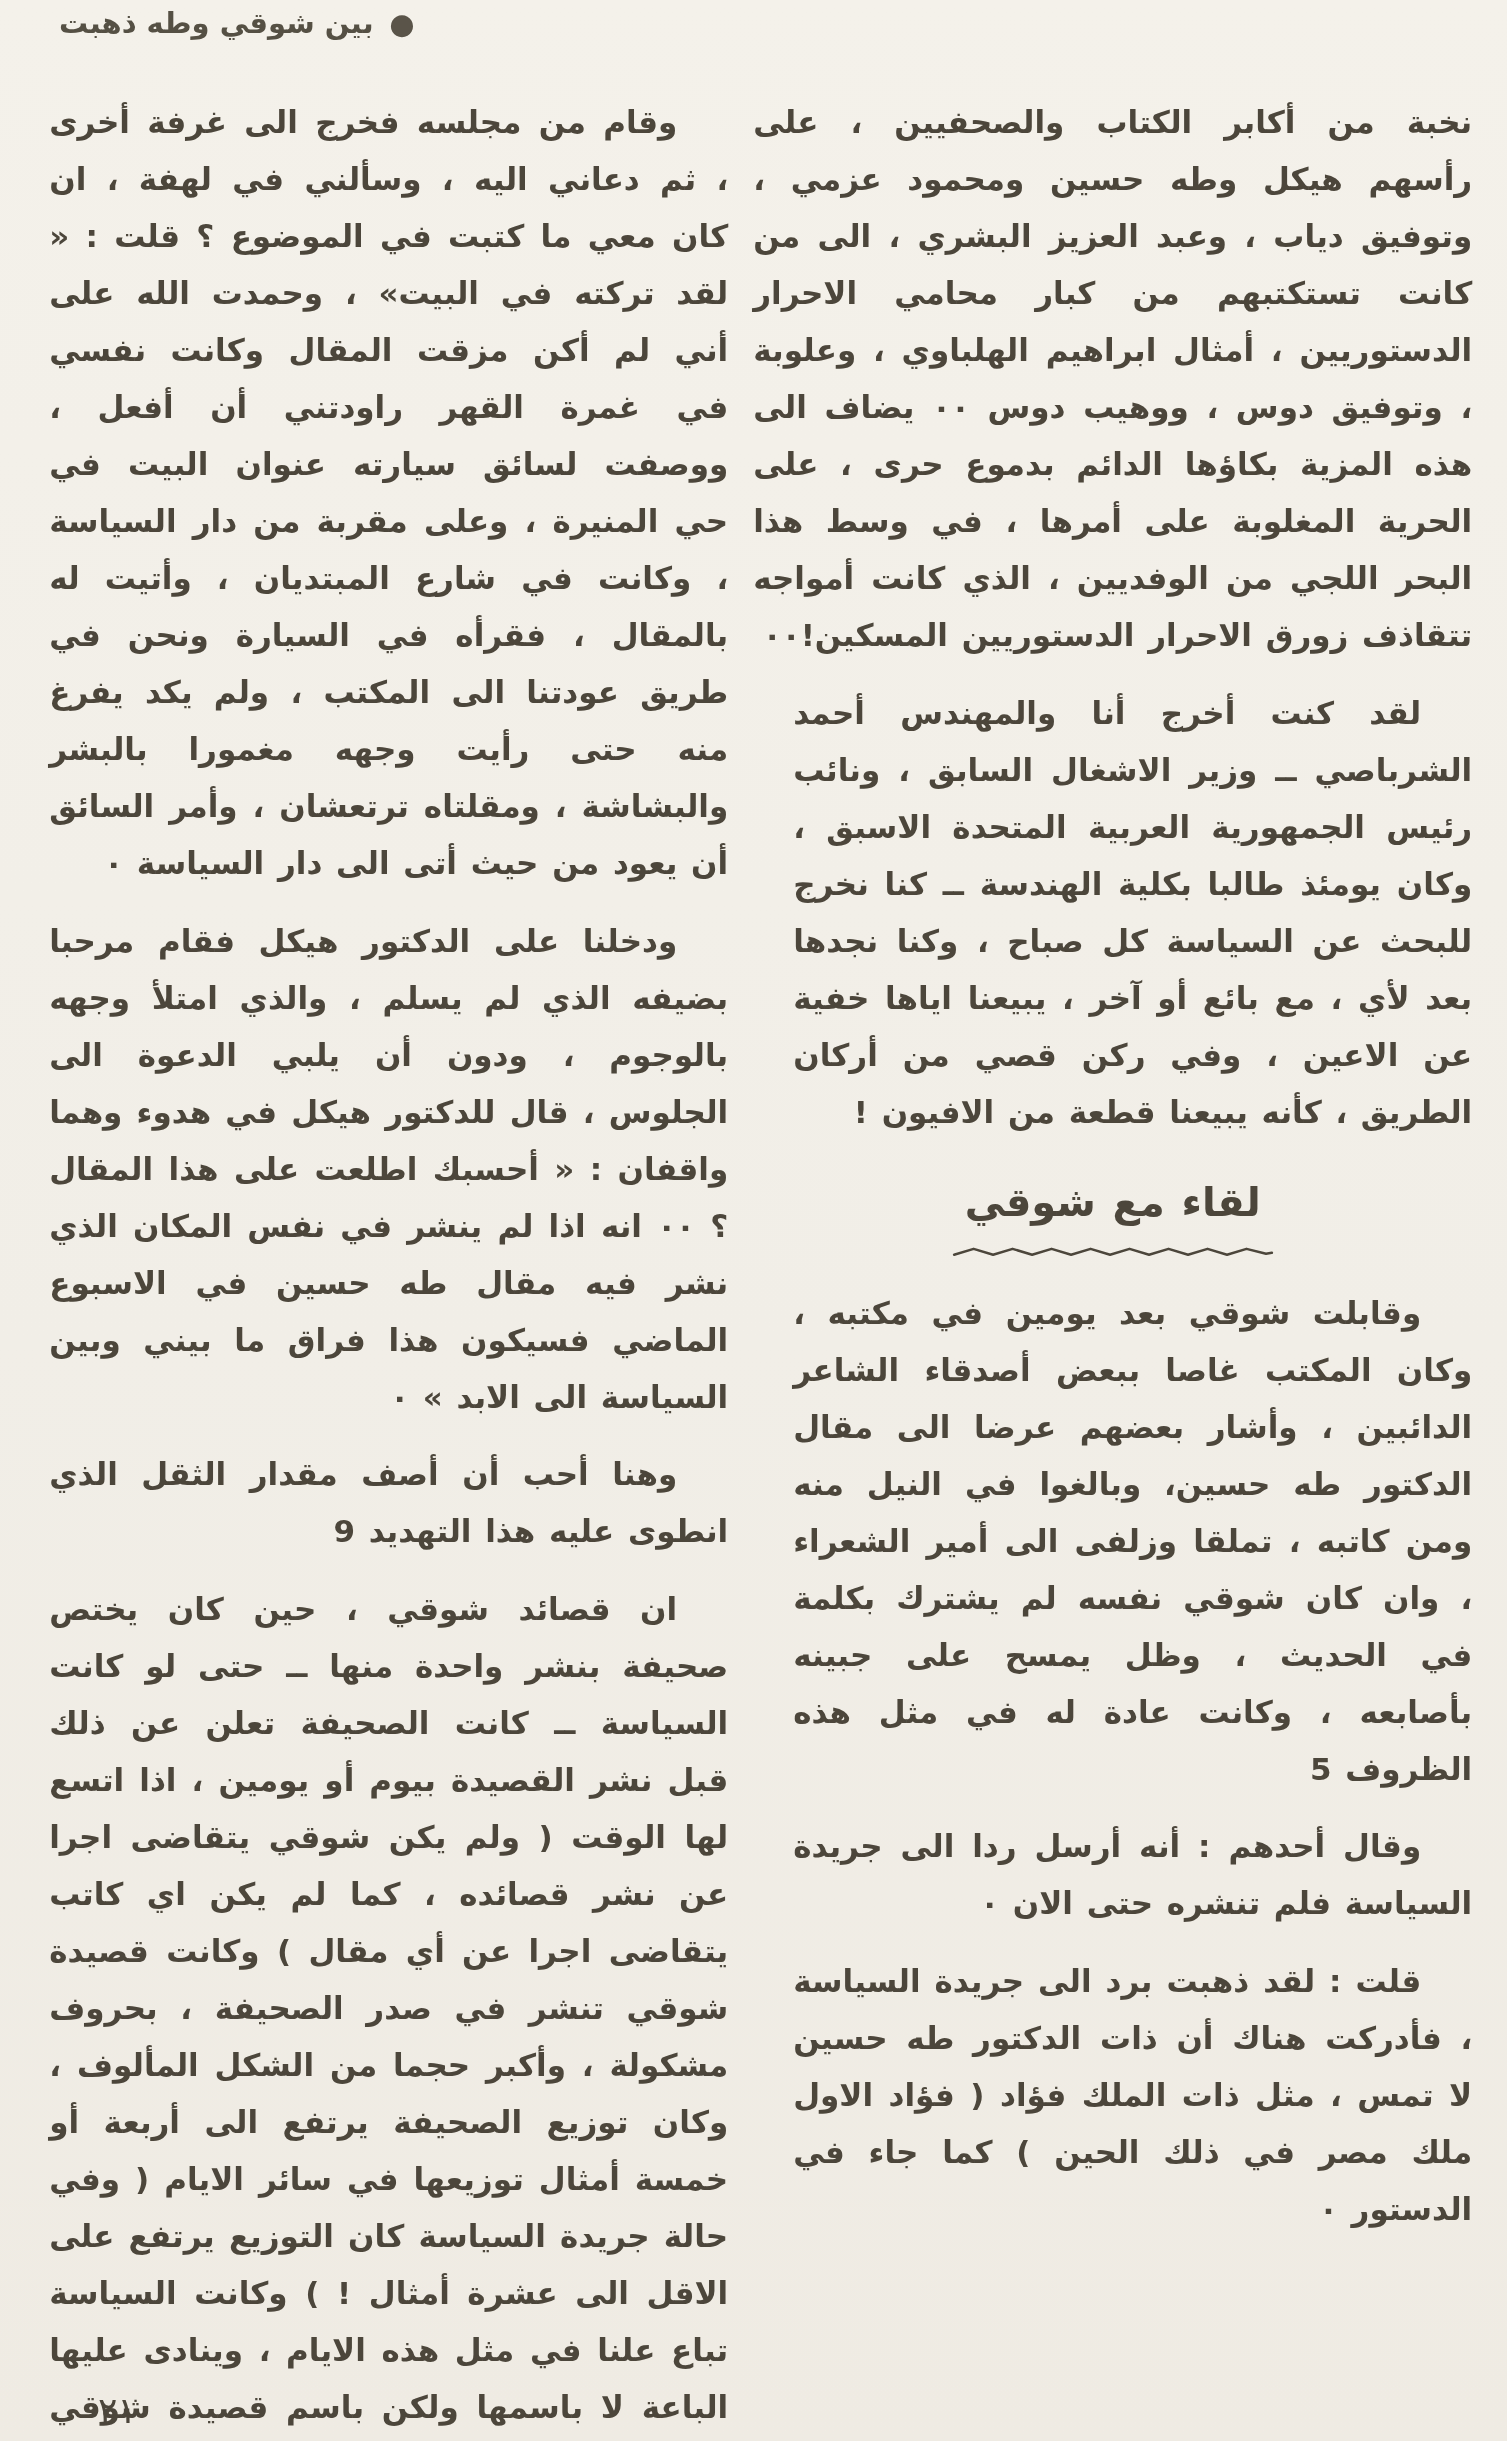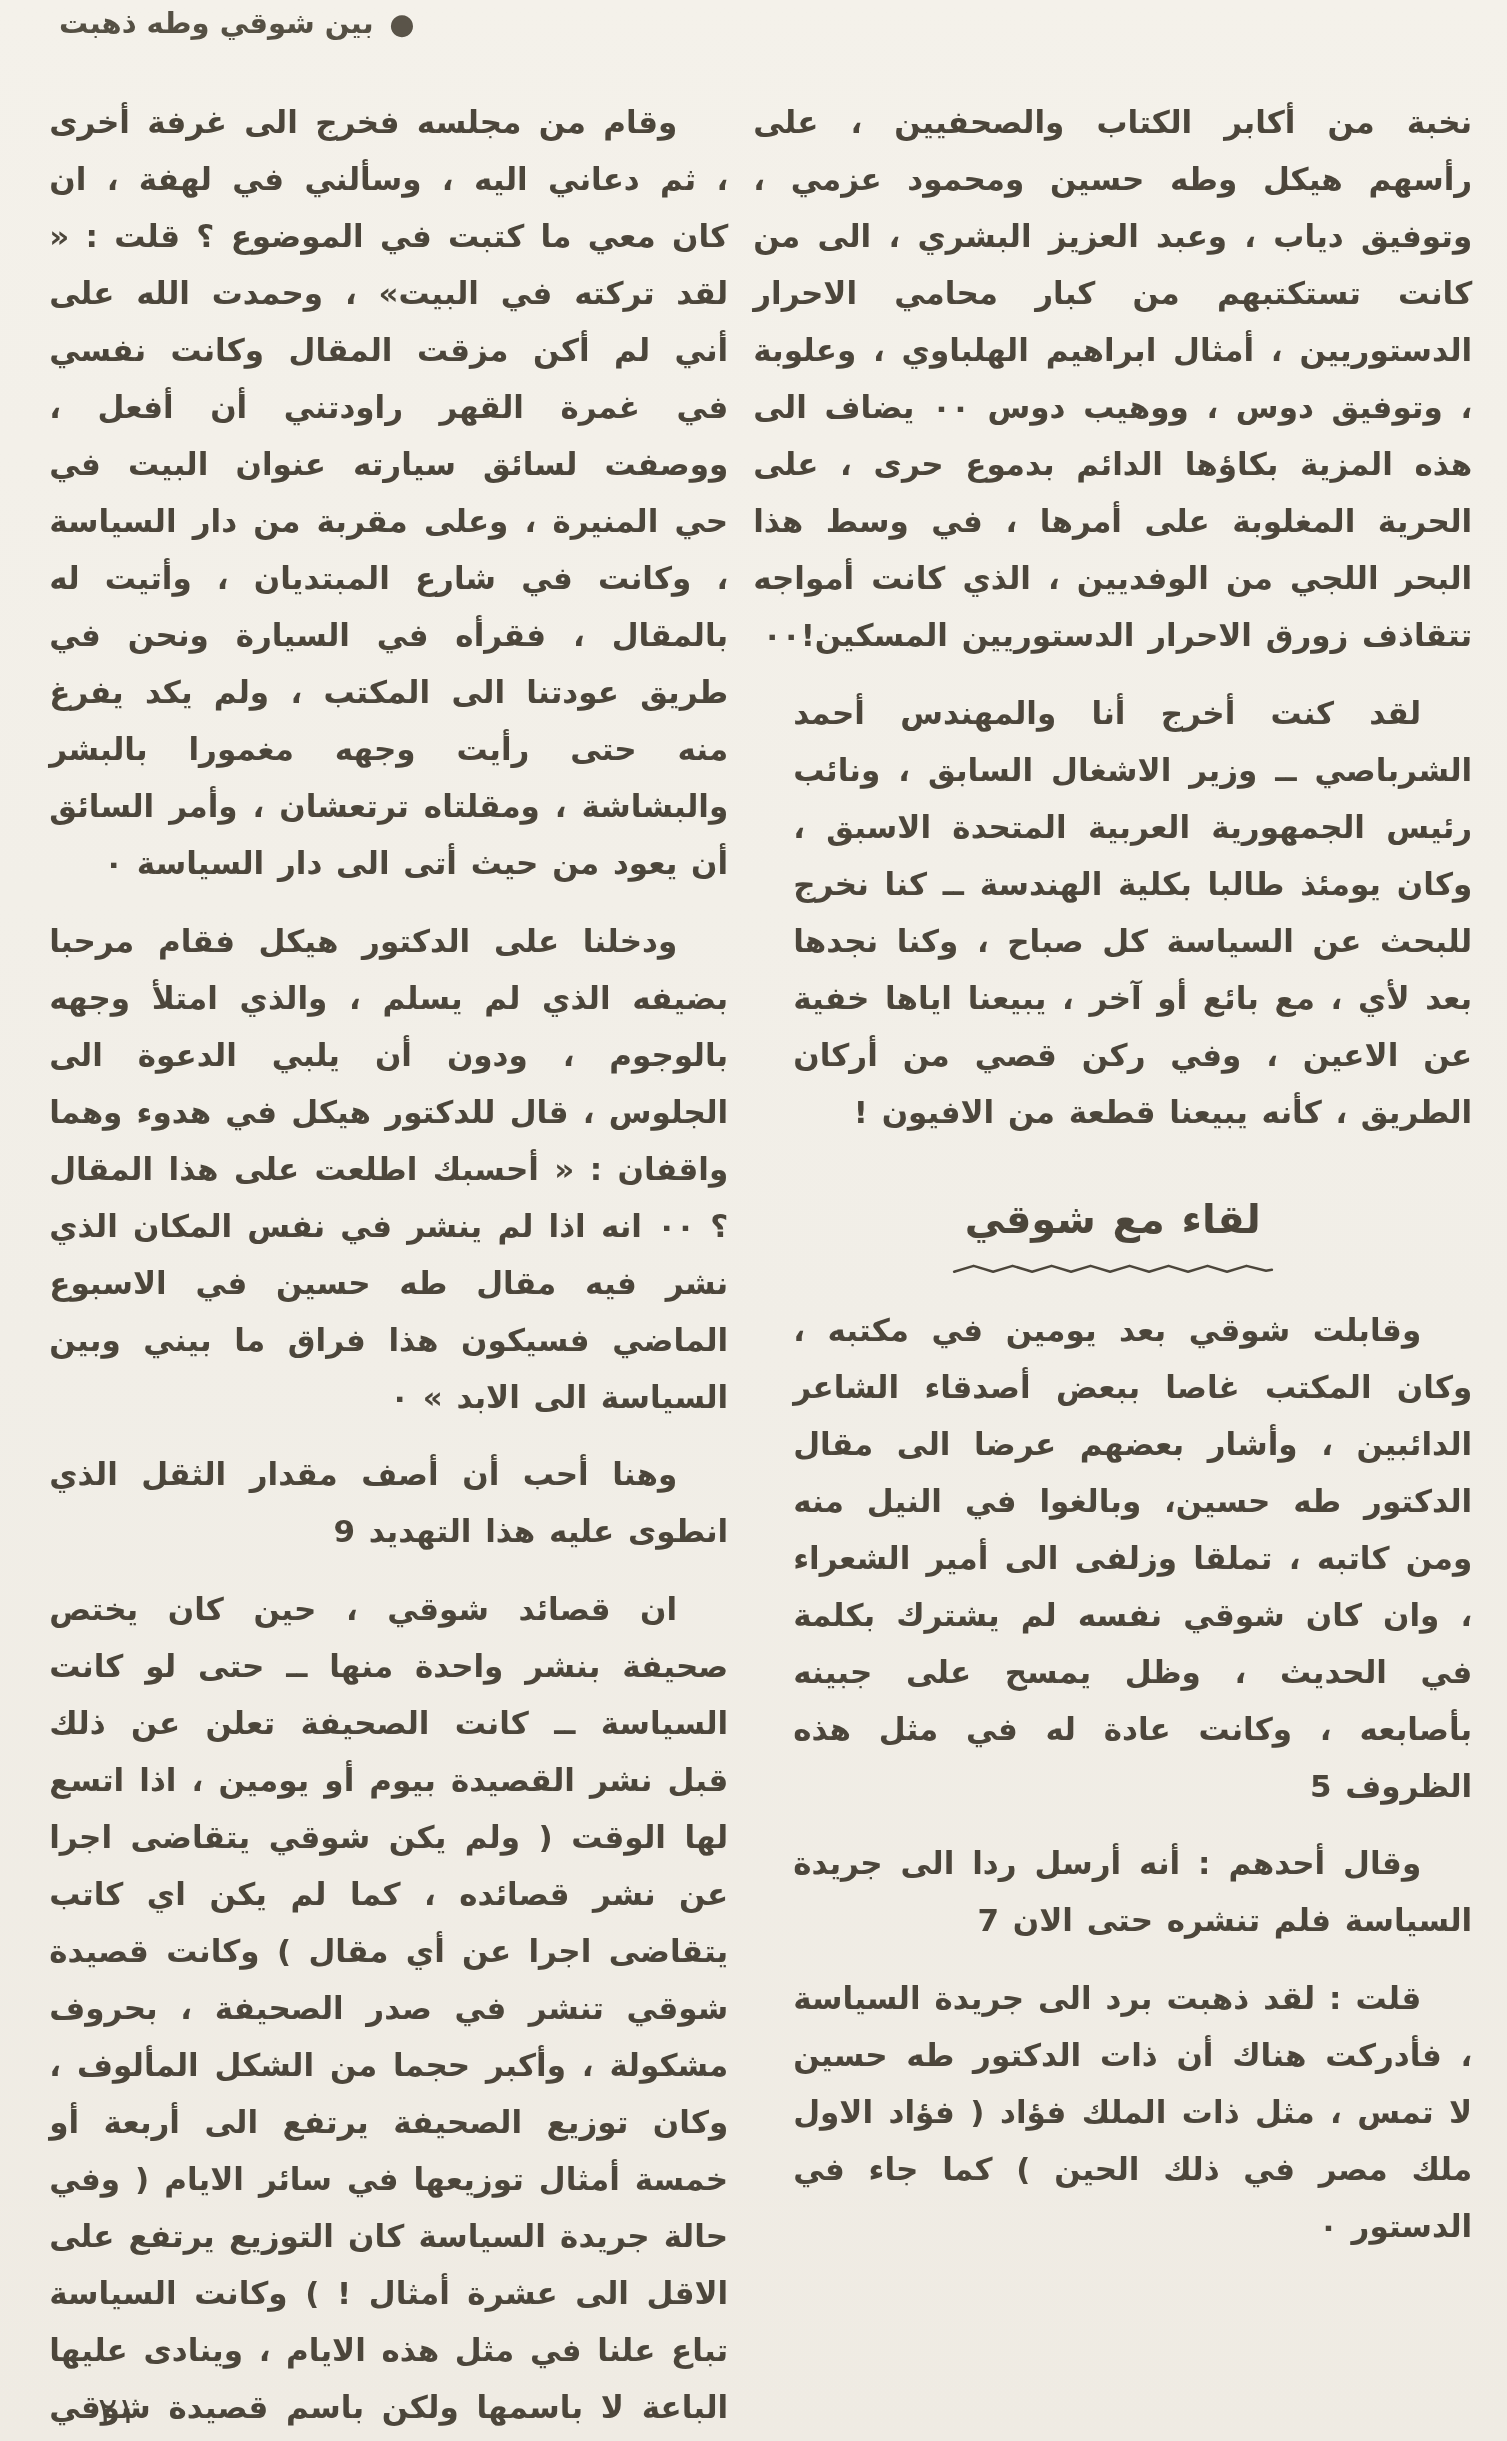--- a/index.html
+++ b/index.html
@@ -59,21 +59,21 @@
     line-height: 57px;
     word-spacing: 2.9px;
     color: #4c463b;
   }
   .col p {
     margin: 0 0 20.5px 0;
   }
   .col p.indent { text-indent: 51px; margin-left: 40px; }
   .section-heading-wrap {
     text-align: center;
-    margin: 50px 0 25px 0;
+    margin: 33px 0 25px 0;
   }
   .section-heading {
     font-size: 40px;
     font-weight: 700;
     color: #4c463b;
     letter-spacing: 1px;
   }
   .zigzag {
     display: block;
     margin: 13.7px auto 0 auto;
@@ -105,21 +105,21 @@
       <p class="indent">لقد كنت أخرج أنا والمهندس أحمد الشرباصي ــ وزير الاشغال السابق ، ونائب رئيس الجمهورية العربية المتحدة الاسبق ، وكان يومئذ طالبا بكلية الهندسة ــ كنا نخرج للبحث عن السياسة كل صباح ، وكنا نجدها بعد لأي ، مع بائع أو آخر ، يبيعنا اياها خفية عن الاعين ، وفي ركن قصي من أركان الطريق ، كأنه يبيعنا قطعة من الافيون !</p>
 
       <div class="section-heading-wrap">
         <div class="section-heading">لقاء مع شوقي</div>
         <svg class="zigzag" width="322" height="15.6" viewBox="0 0 330 16">
           <polyline points="2,11 22,5 42,11 62,5 82,11 102,5 122,11 142,5 162,11 182,5 202,11 222,5 242,11 262,5 282,11 302,5 322,10 328,9" fill="none" stroke="#4c463b" stroke-width="2.6" stroke-linecap="round" stroke-linejoin="round"></polyline>
         </svg>
       </div>
 
       <p class="indent">وقابلت شوقي بعد يومين في مكتبه ، وكان المكتب غاصا ببعض أصدقاء الشاعر الدائبين ، وأشار بعضهم عرضا الى مقال الدكتور طه حسين، وبالغوا في النيل منه ومن كاتبه ، تملقا وزلفى الى أمير الشعراء ، وان كان شوقي نفسه لم يشترك بكلمة في الحديث ، وظل يمسح على جبينه بأصابعه ، وكانت عادة له في مثل هذه الظروف 5</p>
-      <p class="indent">وقال أحدهم : أنه أرسل ردا الى جريدة السياسة فلم تنشره حتى الان 7</p>
+      <p class="indent">وقال أحدهم : أنه أرسل ردا الى جريدة السياسة فلم تنشره حتى الان ٠</p>
       <p class="indent">قلت : لقد ذهبت برد الى جريدة السياسة ، فأدركت هناك أن ذات الدكتور طه حسين لا تمس ، مثل ذات الملك فؤاد ( فؤاد الاول ملك مصر في ذلك الحين ) كما جاء في الدستور ٠</p>
 
     </div>
 
     <div class="col">
       <p class="indent">وقام من مجلسه فخرج الى غرفة أخرى ، ثم دعاني اليه ، وسألني في لهفة ، ان كان معي ما كتبت في الموضوع ؟ قلت : « لقد تركته في البيت» ، وحمدت الله على أني لم أكن مزقت المقال وكانت نفسي في غمرة القهر راودتني أن أفعل ، ووصفت لسائق سيارته عنوان البيت في حي المنيرة ، وعلى مقربة من دار السياسة ، وكانت في شارع المبتديان ، وأتيت له بالمقال ، فقرأه في السيارة ونحن في طريق عودتنا الى المكتب ، ولم يكد يفرغ منه حتى رأيت وجهه مغمورا بالبشر والبشاشة ، ومقلتاه ترتعشان ، وأمر السائق أن يعود من حيث أتى الى دار السياسة ٠</p>
       <p class="indent">ودخلنا على الدكتور هيكل فقام مرحبا بضيفه الذي لم يسلم ، والذي امتلأ وجهه بالوجوم ، ودون أن يلبي الدعوة الى الجلوس ، قال للدكتور هيكل في هدوء وهما واقفان : « أحسبك اطلعت على هذا المقال ؟ ٠٠ انه اذا لم ينشر في نفس المكان الذي نشر فيه مقال طه حسين في الاسبوع الماضي فسيكون هذا فراق ما بيني وبين السياسة الى الابد » ٠</p>
       <p class="indent">وهنا أحب أن أصف مقدار الثقل الذي انطوى عليه هذا التهديد 9</p>
       <p class="indent">ان قصائد شوقي ، حين كان يختص صحيفة بنشر واحدة منها ــ حتى لو كانت السياسة ــ كانت الصحيفة تعلن عن ذلك قبل نشر القصيدة بيوم أو يومين ، اذا اتسع لها الوقت ( ولم يكن شوقي يتقاضى اجرا عن نشر قصائده ، كما لم يكن اي كاتب يتقاضى اجرا عن أي مقال ) وكانت قصيدة شوقي تنشر في صدر الصحيفة ، بحروف مشكولة ، وأكبر حجما من الشكل المألوف ، وكان توزيع الصحيفة يرتفع الى أربعة أو خمسة أمثال توزيعها في سائر الايام ( وفي حالة جريدة السياسة كان التوزيع يرتفع على الاقل الى عشرة أمثال ! ) وكانت السياسة تباع علنا في مثل هذه الايام ، وينادى عليها الباعة لا باسمها ولكن باسم قصيدة شوقي ، وكانت السياسة تنتهز مثل هذه الفرصة ، وتقول كل ما لديها عن الوفد ، والحرية المضطهدة ، وسعد زغلول ٠٠٠</p>
 

